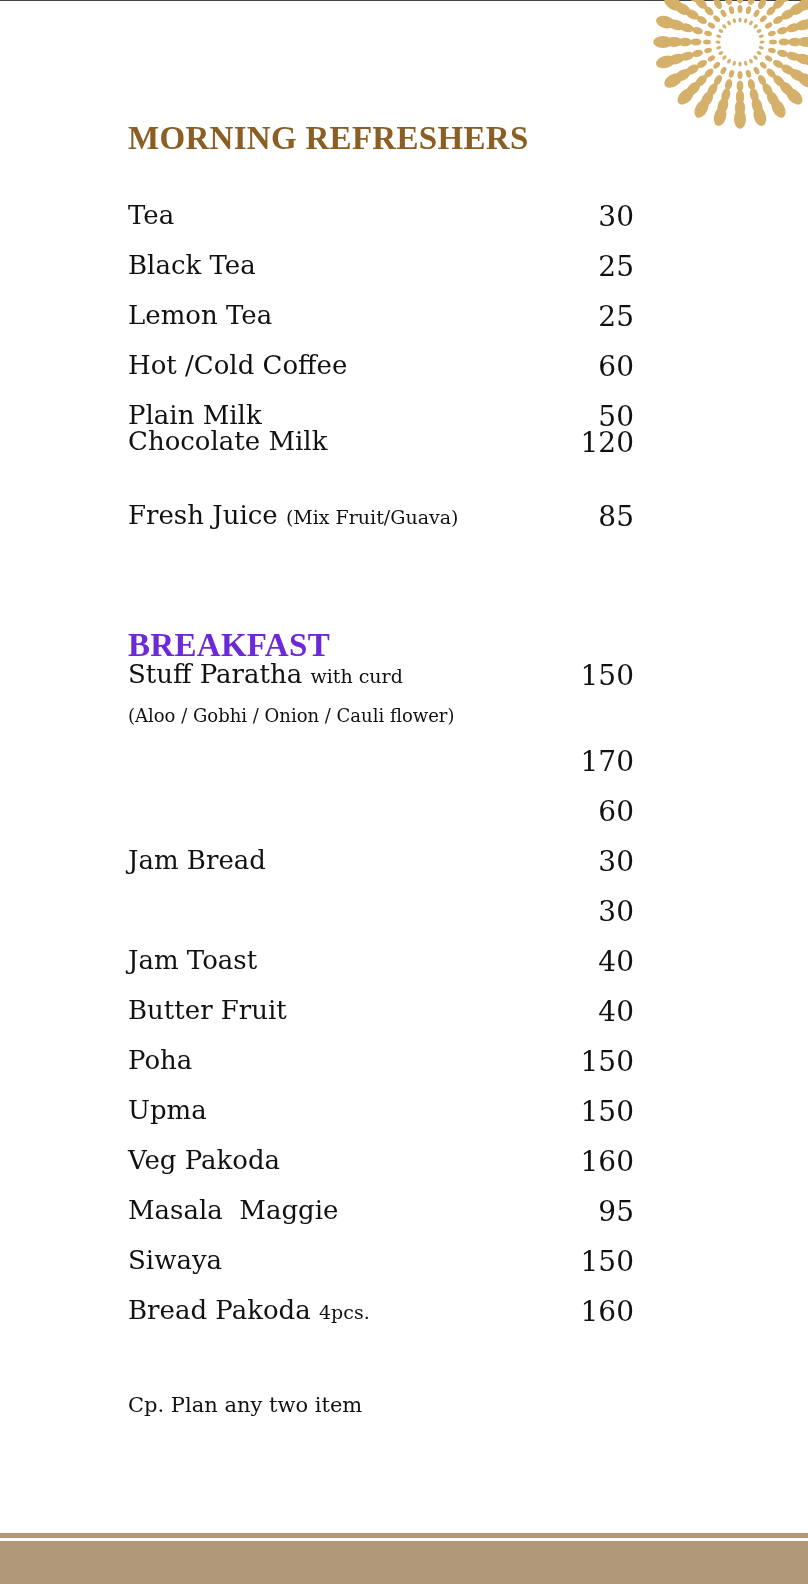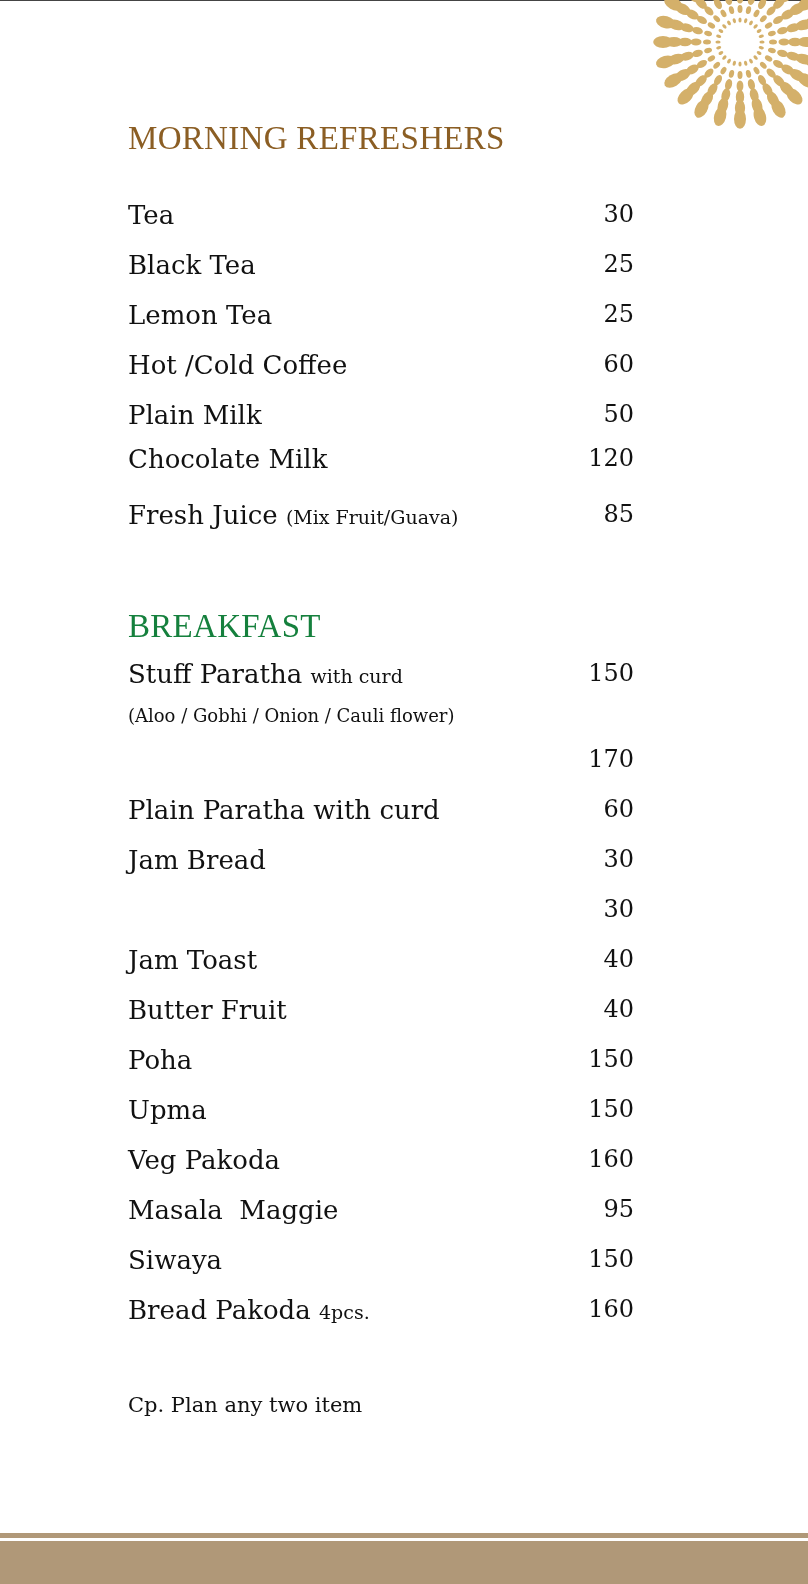--- a/index.html
+++ b/index.html
@@ -3,26 +3,26 @@
   <meta charset="utf-8">
   <style>
     * { margin: 0; padding: 0; box-sizing: border-box; }
     html, body { width: 808px; height: 1584px; background: #ffffff; overflow: hidden; }
     body { position: relative; font-family: "DejaVu Serif", "Liberation Serif", serif; color: #111; }
     .top-rule { position: absolute; left: 0; top: 0; width: 808px; height: 1px; background: #444; }
     .sunburst { position: absolute; right: 0; top: 0; width: 170px; height: 150px; overflow: hidden; }
     .section-title {
       position: absolute; left: 128px;
       font-family: "Liberation Serif", "DejaVu Serif", serif;
-      font-weight: normal; font-size: 33px; letter-spacing: 0.3px;
+      font-weight: bold; font-size: 33px; letter-spacing: 0.3px;
     }
     .row { position: absolute; left: 128px; width: 506px; height: 40px; }
     .name { position: absolute; left: 0; top: 0; font-size: 26px; white-space: pre; }
     .name .small { font-size: 19px; }
-    .price { position: absolute; right: 0; top: 0; font-size: 24px; text-align: center; }
+    .price { position: absolute; right: 0; top: 0; font-size: 28px; text-align: center; }
     .sub { position: absolute; left: 128px; font-size: 18px; }
     .note { position: absolute; left: 128px; top: 1393px; font-size: 21px; }
     .footer-line { position: absolute; left: 0; top: 1533px; width: 808px; height: 5px; }
     .footer-band { position: absolute; left: 0; top: 1541px; width: 808px; height: 43px; }
   </style>
 </head>
 <body>
 
 <div class="top-rule"></div>
 
@@ -190,42 +190,41 @@
   <span class="price">25</span>
 </div>
 <div class="row" style="top:350px">
   <span class="name">Hot /Cold Coffee</span>
   <span class="price">60</span>
 </div>
 <div class="row" style="top:400px">
   <span class="name">Plain Milk</span>
   <span class="price">50</span>
 </div>
-<div class="row" style="top:444px">
+<div class="row" style="top:426px">
   <span class="name">Chocolate Milk</span>
   <span class="price">120</span>
 </div>
 <div class="row" style="top:500px">
   <span class="name"><span>Fresh Juice</span> <span class="small">(Mix Fruit/Guava)</span></span>
   <span class="price">85</span>
 </div>
 
-<div class="section-title" style="top: 608px; color: #15803d;">BREAKFAST</div>
+<div class="section-title" style="top: 627px; color: #6d28d9;">BREAKFAST</div>
 
 <div class="row" style="top:659px">
   <span class="name"><span>Stuff Paratha</span> <span class="small">with curd</span></span>
   <span class="price">150</span>
 </div>
 <div class="sub" style="top:705px">(Aloo / Gobhi / Onion / Cauli flower)</div>
 
 <div class="row" style="top:745px">
   <span class="price">170</span>
 </div>
 <div class="row" style="top:795px">
-  <span class="name">Plain Paratha with curd</span>
   <span class="price">60</span>
 </div>
 <div class="row" style="top:845px">
   <span class="name">Jam Bread</span>
   <span class="price">30</span>
 </div>
 <div class="row" style="top:895px">
   <span class="price">30</span>
 </div>
 <div class="row" style="top:945px">

